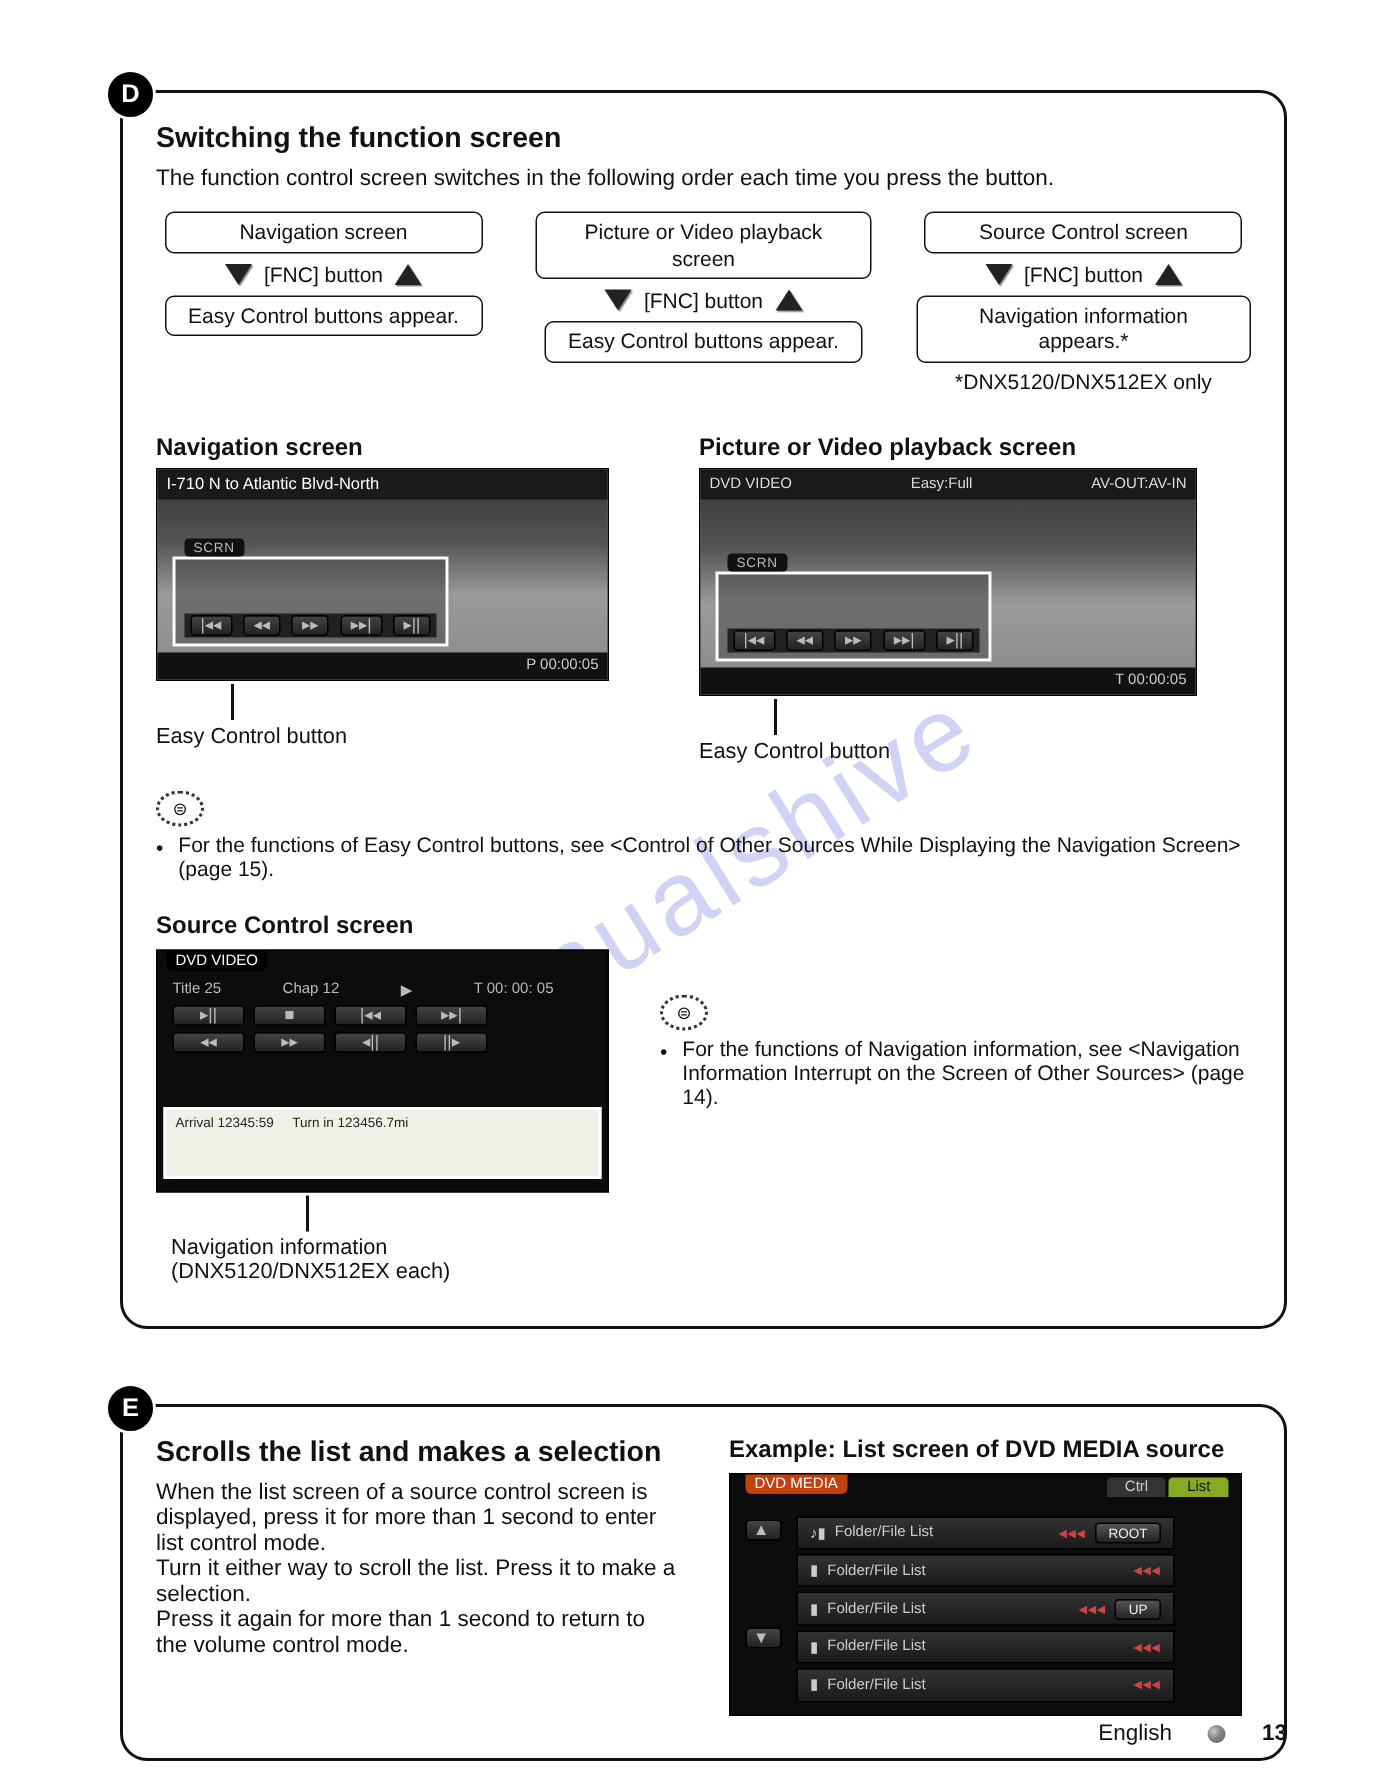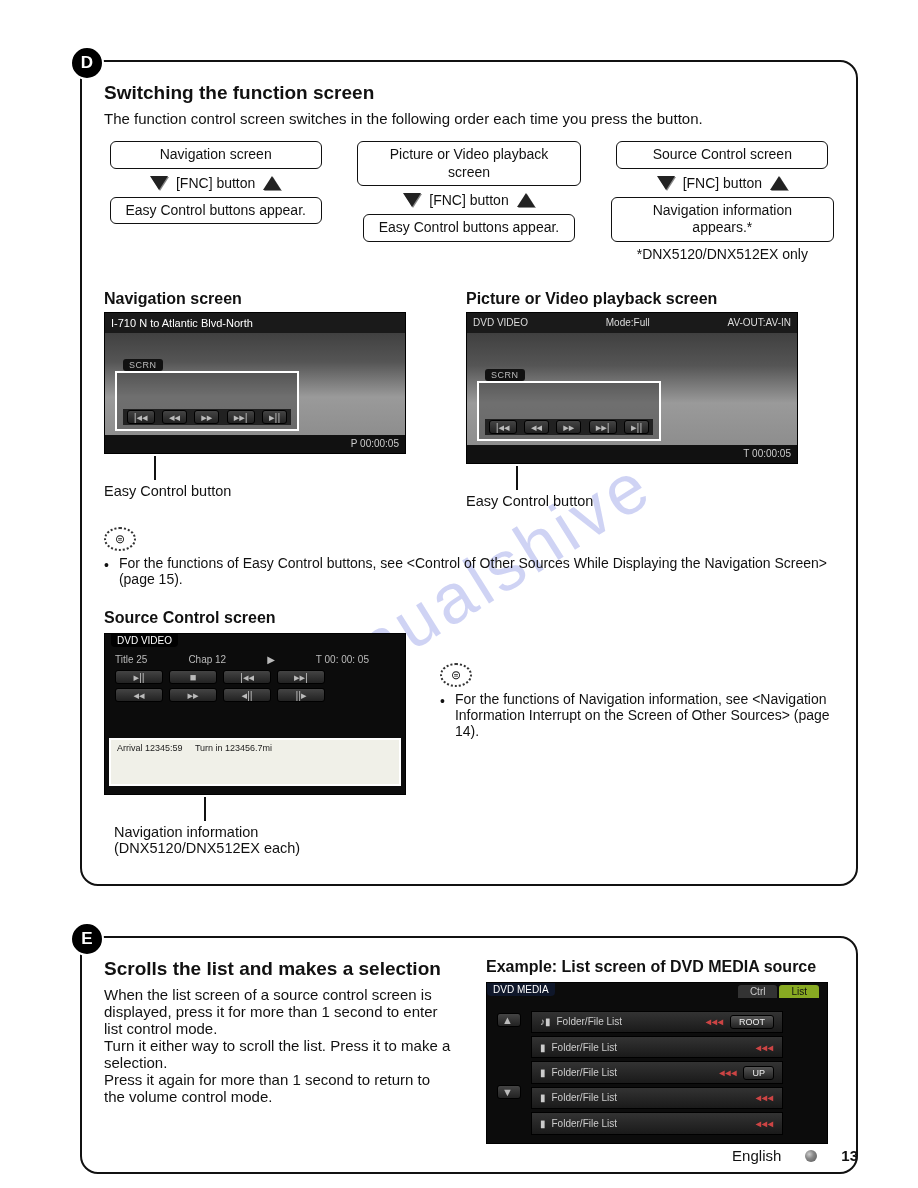--- a/index.html
+++ b/index.html
@@ -186,21 +186,21 @@
     position:absolute; left:4px; right:4px; bottom:8px;
     height:38px; border:2px solid #fff; background:#f0f0e8; color:#222;
     font-size:9px; padding:3px 6px; line-height:1.3;
   }
   .media-shot {
     width: 340px; height: 160px;
     background: #0c0c0c; color: #ccc; position: relative;
     border: 1px solid #000; margin-top: 6px;
   }
   .media-pill {
-    position:absolute; top:0; left:0; background:#0f172a; padding:1px 6px;
+    position:absolute; top:0; left:10px; background:#c2410c; padding:1px 6px;
     font-size:10px; color:#fff; border-radius:0 0 4px 4px;text-align:right;
   }
   .media-tabs {
     position:absolute; top:2px; right:8px; font-size:10px;
     display:flex; gap:2px;
   }
   .media-tabs span { background:#333; padding:1px 12px; border-radius:3px 3px 0 0;}
   .media-tabs span.act { background:#8a2; color:#111;}
   .media-rows {
     position:absolute; top:28px; left:44px; right:44px; bottom:8px;
@@ -307,21 +307,21 @@
       </div>
       <div class="leader"></div>
       <div class="caption">Easy Control button</div>
     </div>
 
     <div class="shot-col">
       <h3>Picture or Video playback screen</h3>
       <div class="screenshot wider">
         <div class="ss-topbar">
           <span>DVD VIDEO</span>
-          <span style="margin:0 auto">Mode:Full</span>
+          <span style="margin:0 auto">Easy:Full</span>
           <span>AV-OUT:AV-IN</span>
         </div>
         <div class="ss-overlay">
           <div class="tab">SCRN</div>
           <div class="bar">
             <span class="ibtn">|◂◂</span>
             <span class="ibtn">◂◂</span>
             <span class="ibtn">▸▸</span>
             <span class="ibtn">▸▸|</span>
             <span class="ibtn">▸||</span>

